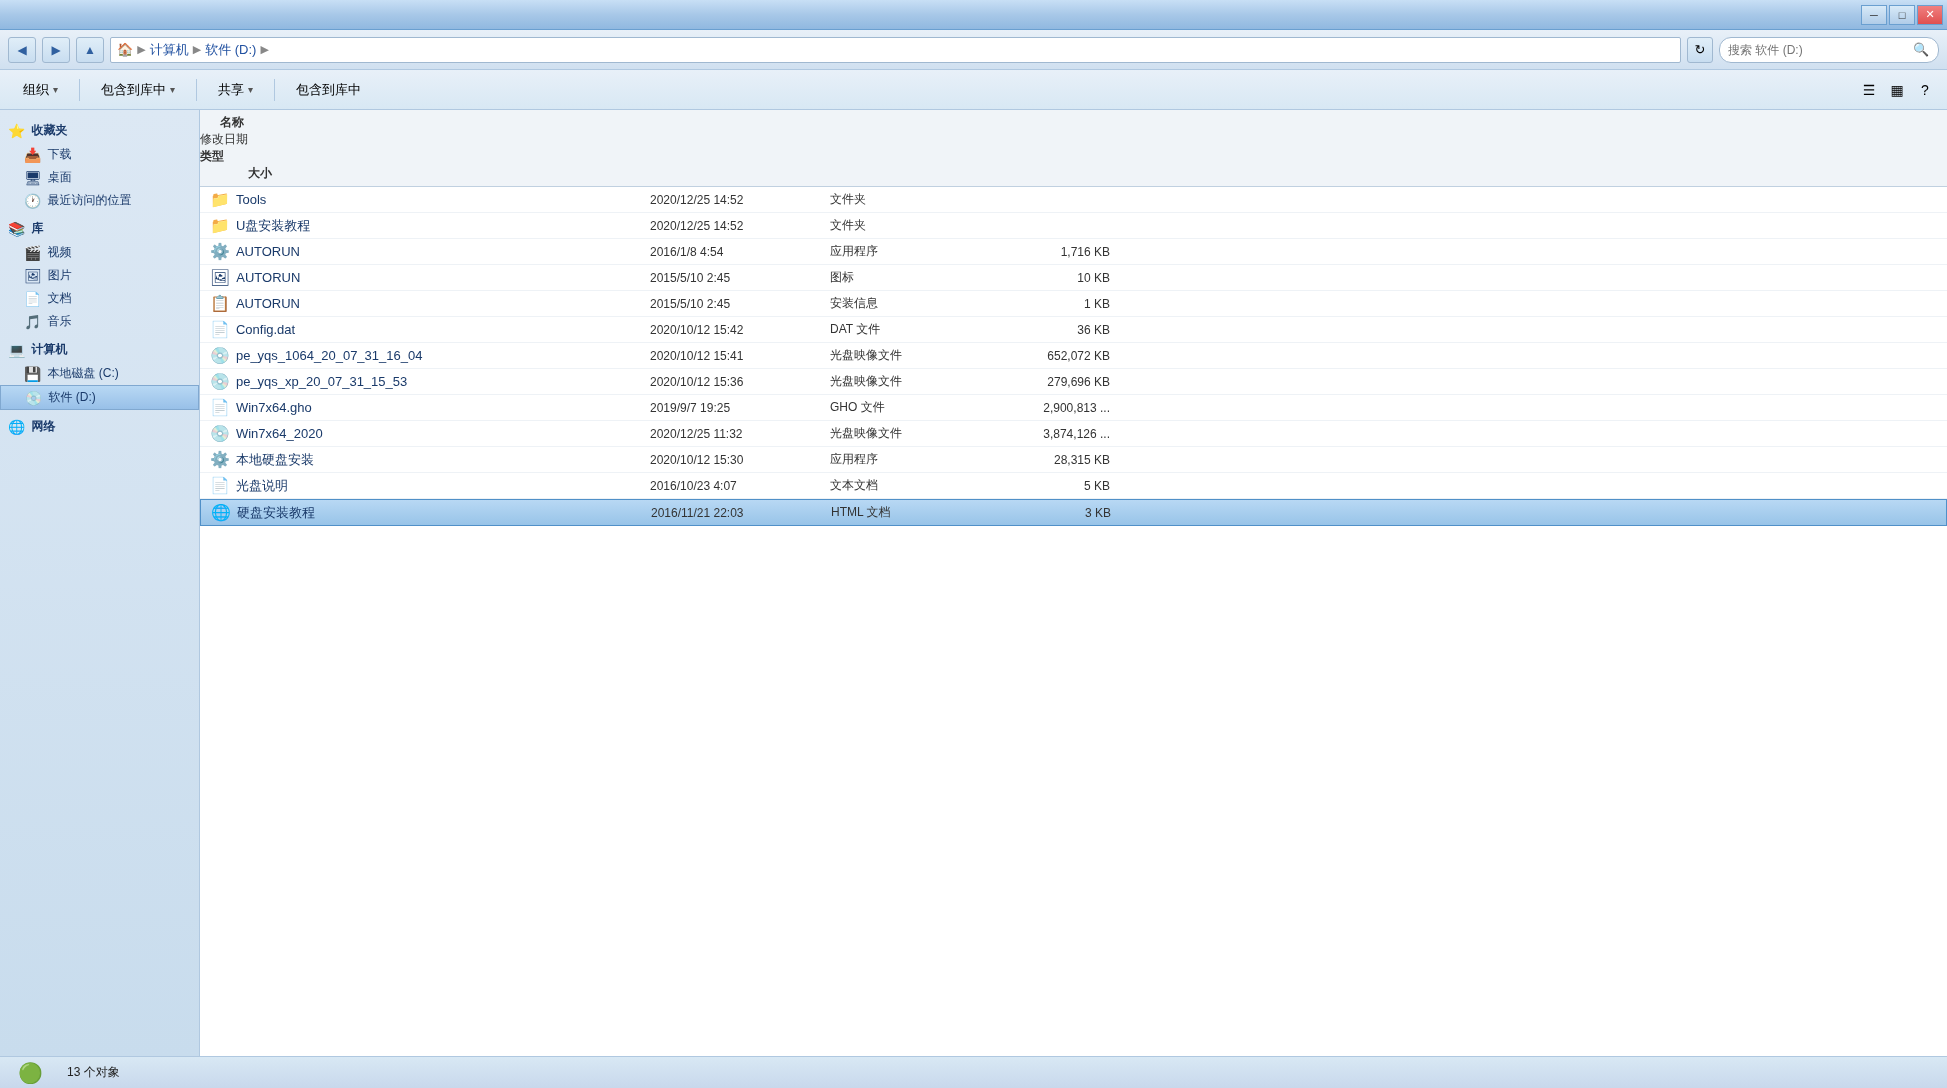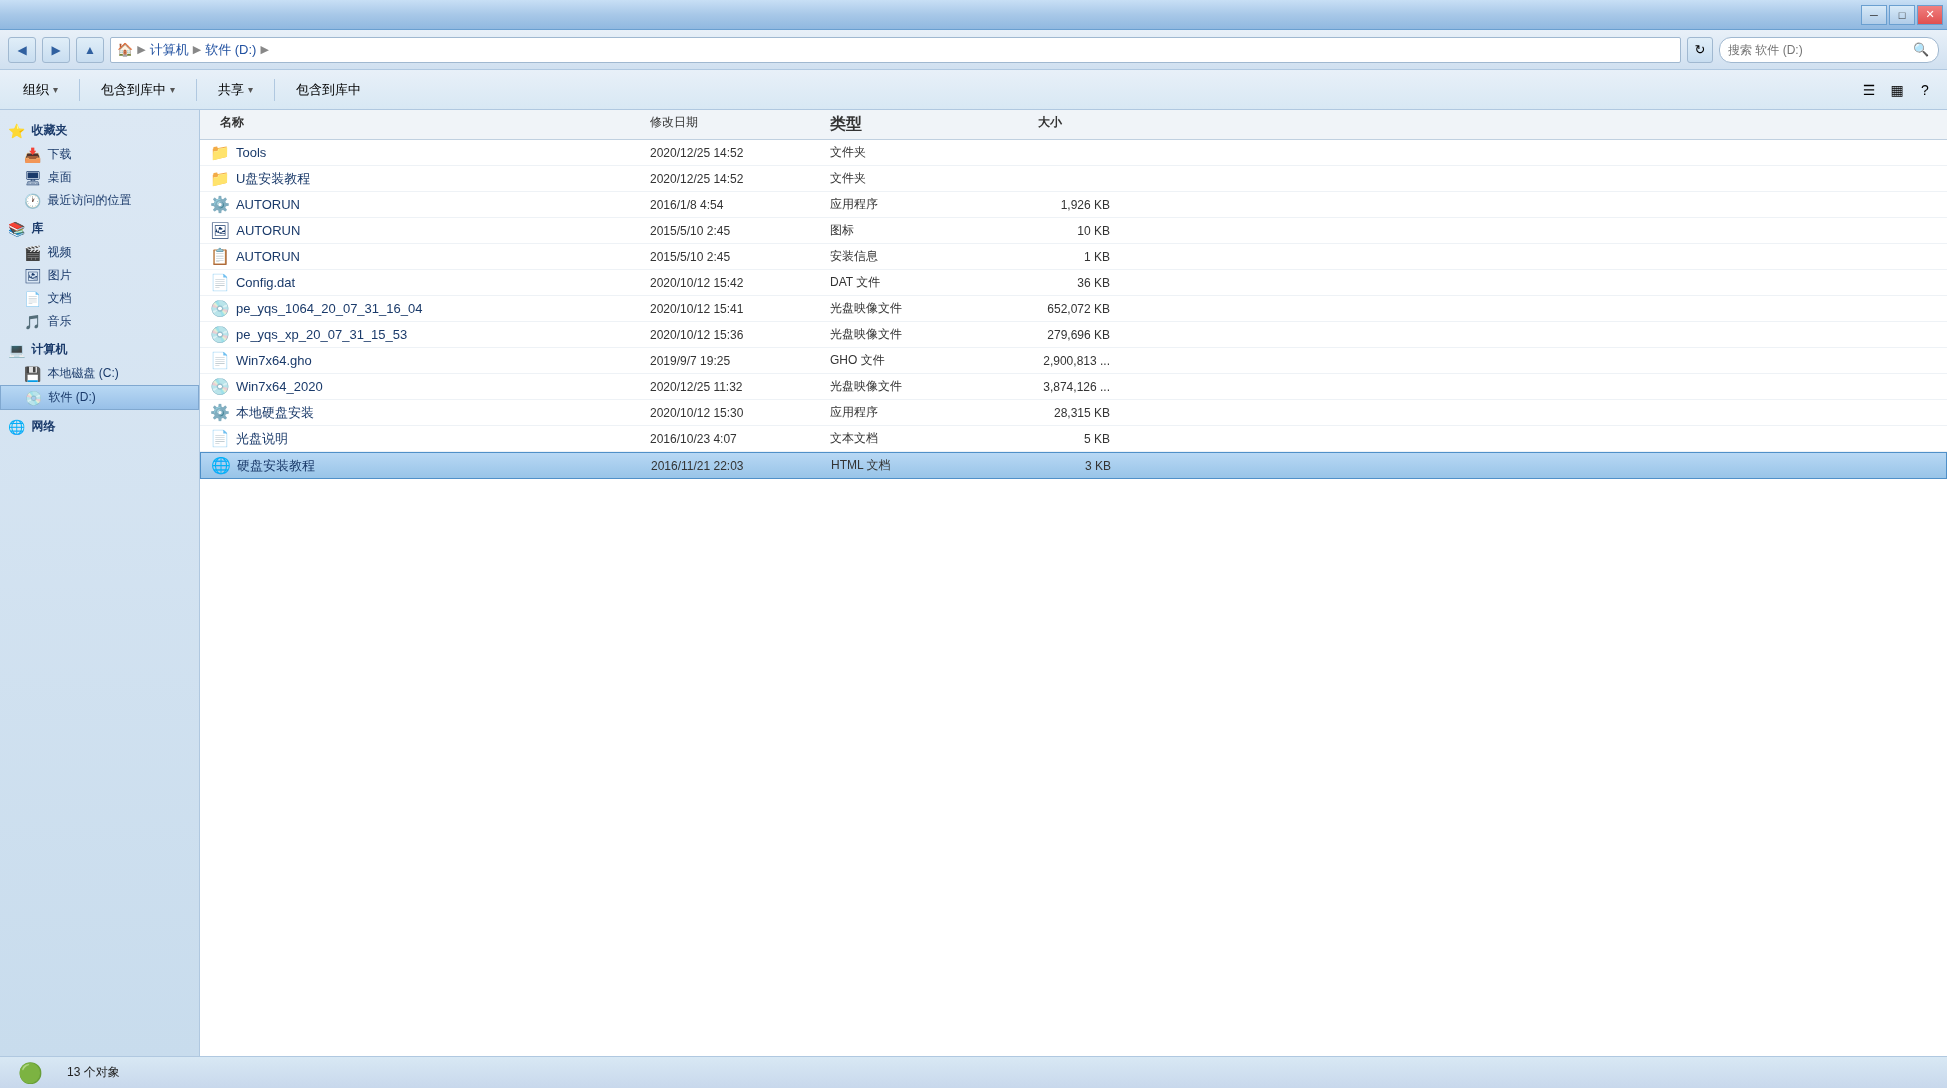--- a/index.html
+++ b/index.html
@@ -194,24 +194,25 @@
       overflow-y: auto;
       background: #fff;
     }
     .file-list-header {
       display: flex;
       padding: 4px 0;
       border-bottom: 1px solid #c0d0e0;
       background: #f0f4f8;
       position: sticky;
       top: 0;
+      flex-direction: column;
     }
     .col-name { width: 450px; padding-left: 20px; font-weight: bold; color: #333; font-size: 12px; }
     .col-date { width: 180px; font-weight: normal; color: #333; font-size: 12px; }
-    .col-type { width: 160px; font-weight: bold; color: #333; font-size: 16px; }
+    .col-type { width: 160px; font-weight: bold; color: #333; font-size: 12px; }
     .col-size { width: 140px; font-weight: bold; color: #333; font-size: 12px; text-align: center; padding-right: 20px; }
 
     .file-row {
       display: flex;
       align-items: center;
       padding: 3px 0;
       border-bottom: 1px solid #eef2f6;
       cursor: pointer;
     }
     .file-row.selected {
@@ -422,21 +423,21 @@
     <div class="file-type">文件夹</div>
     <div class="file-size"></div>
   </div>
         <div class="file-row">
     <div class="file-name-cell">
       <span class="file-icon">⚙️</span>
       <span>AUTORUN</span>
     </div>
     <div class="file-date">2016/1/8 4:54</div>
     <div class="file-type">应用程序</div>
-    <div class="file-size">1,926 KB</div>
+    <div class="file-size">1,716 KB</div>
   </div>
         <div class="file-row">
     <div class="file-name-cell">
       <span class="file-icon">🖼</span>
       <span>AUTORUN</span>
     </div>
     <div class="file-date">2015/5/10 2:45</div>
     <div class="file-type">图标</div>
     <div class="file-size">10 KB</div>
   </div>

